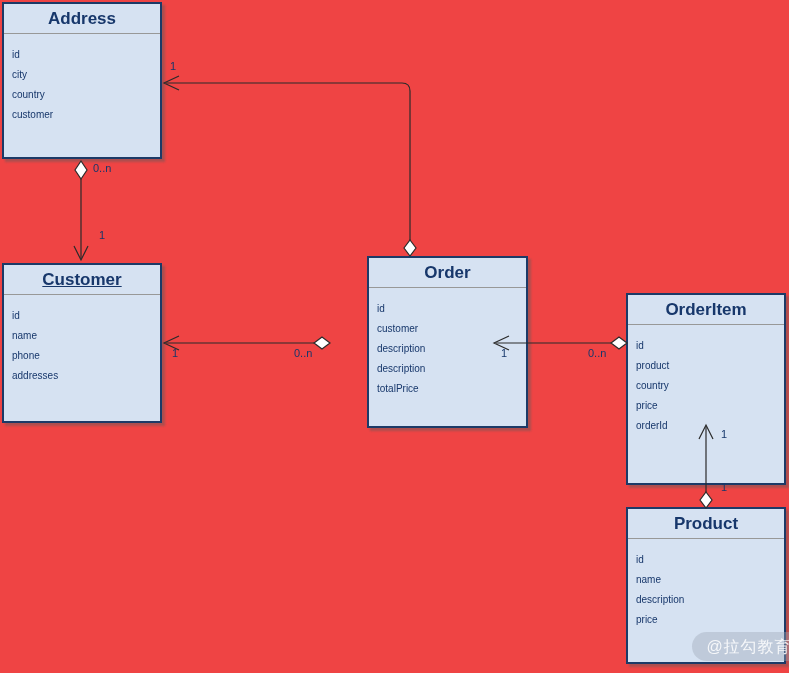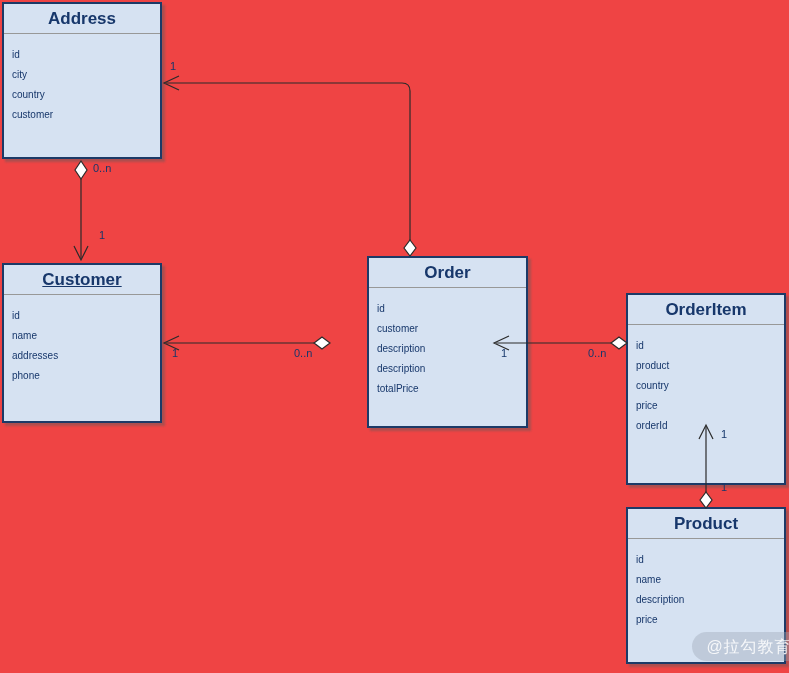--- a/index.html
+++ b/index.html
@@ -55,22 +55,22 @@
       <div class="field">country</div>
       <div class="field">customer</div>
     </div>
   </div>
 
   <div class="class-box" id="box-customer">
     <div class="class-header underlined">Customer</div>
     <div class="class-body">
       <div class="field">id</div>
       <div class="field">name</div>
+      <div class="field">phone</div>
       <div class="field">addresses</div>
-      <div class="field">phone</div>
     </div>
   </div>
 
   <div class="class-box" id="box-order">
     <div class="class-header">Order</div>
     <div class="class-body">
       <div class="field">id</div>
       <div class="field">customer</div>
       <div class="field">description</div>
       <div class="field">description</div>

